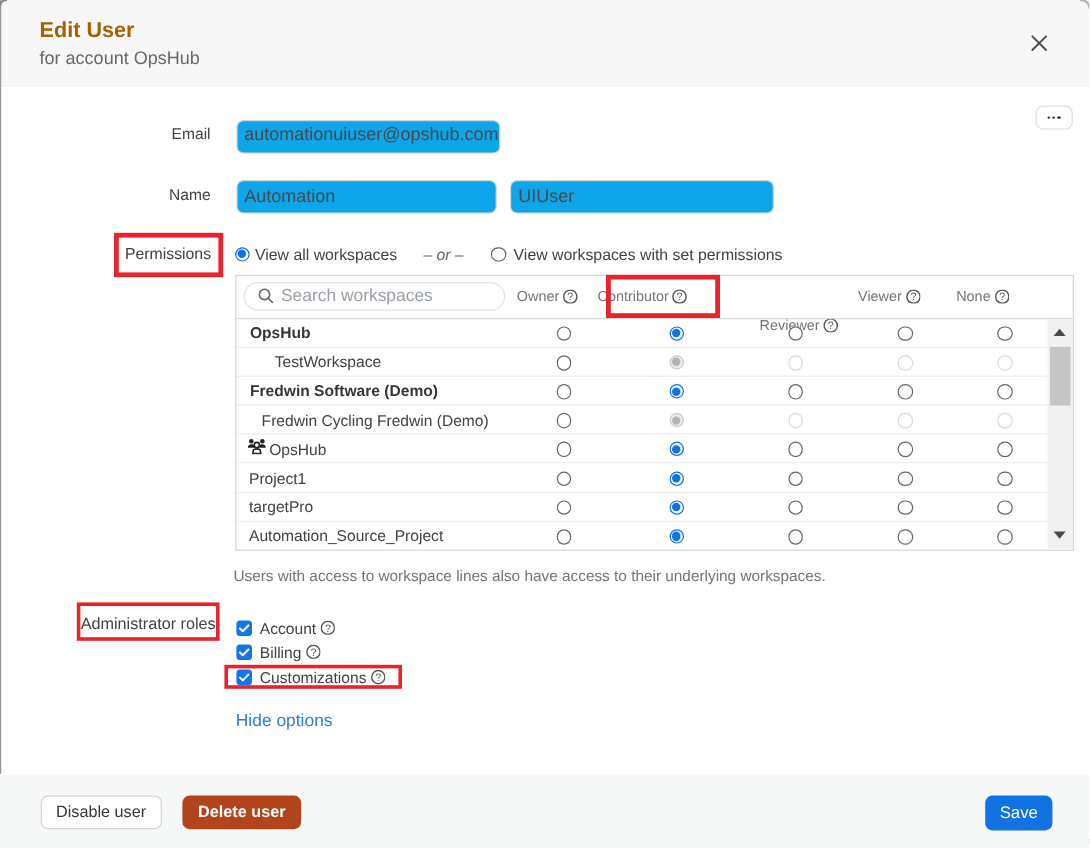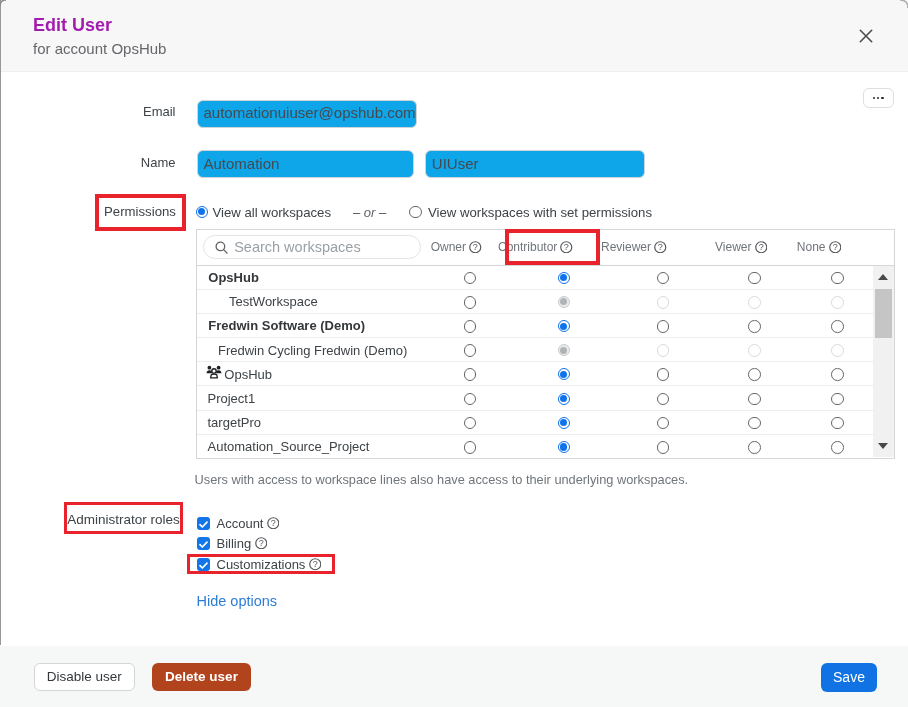--- a/index.html
+++ b/index.html
@@ -1,21 +1,21 @@
 <!DOCTYPE html>
 <html><head>
 <meta charset="utf-8">
 <style>
   html,body{margin:0;padding:0;}
   body{width:908px;height:707px;overflow:hidden;font-family:"Liberation Sans",sans-serif;background:#fff;}
   .wrap{position:relative;width:908px;height:707px;background:#fff;overflow:hidden;}
   .abs{position:absolute;}
   
   .hdr{left:0;top:0;width:908px;height:71px;background:#f7f7f7;border-bottom:1px solid #efefef;}
-  .title{left:33px;top:15px;font-size:18px;font-weight:bold;color:#a21caf;}
+  .title{left:33px;top:15px;font-size:18px;font-weight:bold;color:#a16207;}
   .subtitle{left:33px;top:40px;font-size:15px;color:#65676b;}
   .leftline{left:0;top:0;width:1.3px;height:645px;background:#97989a;}
   
   .lbl{font-size:13.2px;color:#3e4347;}
   .cflex{display:flex;align-items:center;gap:3.5px;font-size:13px;height:14px;}
   .redbox{border:3.5px solid #e8232b;box-sizing:border-box;}
   .hlbl{position:absolute;top:10px;font-size:12px;color:#70757a;display:flex;align-items:center;gap:3px;height:14px;}
   .flbl{position:absolute;left:0;width:175.5px;text-align:right;font-size:13px;color:#3e4347;}
   .inp{height:26px;border:1px solid #d1d4d6;border-radius:6px;background:#0ea5e9;
        font-size:15px;color:#454a4f;line-height:26px;padding-left:6px;overflow:hidden;white-space:nowrap;}
@@ -90,21 +90,21 @@
       <span style="font-size:14.5px;color:#9aa0a5;padding-left:2px;">Search workspaces</span>
     </div>
     <div class="hlbl" style="left:233.7px;">Owner<svg width="12.5" height="12.5" viewBox="0 0 12.5 12.5" style="flex:none">
           <circle cx="6.25" cy="6.25" r="5.5" fill="none" stroke="#55585c" stroke-width="1.2"></circle>
           <text x="6.25" y="9.4" font-size="9" text-anchor="middle" fill="#55585c" font-family="Liberation Sans">?</text>
         </svg></div>
     <div class="hlbl" style="left:301px;">Contributor<svg width="12.5" height="12.5" viewBox="0 0 12.5 12.5" style="flex:none">
           <circle cx="6.25" cy="6.25" r="5.5" fill="none" stroke="#55585c" stroke-width="1.2"></circle>
           <text x="6.25" y="9.4" font-size="9" text-anchor="middle" fill="#55585c" font-family="Liberation Sans">?</text>
         </svg></div>
-    <div class="hlbl" style="left:404px;">Reviewer<svg width="12.5" height="12.5" viewBox="0 0 12.5 12.5" style="flex:none">
+    <div class="hlbl" style="left:436px;margin-top:24px;">Reviewer<svg width="12.5" height="12.5" viewBox="0 0 12.5 12.5" style="flex:none">
           <circle cx="6.25" cy="6.25" r="5.5" fill="none" stroke="#55585c" stroke-width="1.2"></circle>
           <text x="6.25" y="9.4" font-size="9" text-anchor="middle" fill="#55585c" font-family="Liberation Sans">?</text>
         </svg></div>
     <div class="hlbl" style="left:518.05px;">Viewer<svg width="12.5" height="12.5" viewBox="0 0 12.5 12.5" style="flex:none">
           <circle cx="6.25" cy="6.25" r="5.5" fill="none" stroke="#55585c" stroke-width="1.2"></circle>
           <text x="6.25" y="9.4" font-size="9" text-anchor="middle" fill="#55585c" font-family="Liberation Sans">?</text>
         </svg></div>
     <div class="hlbl" style="left:599.85px;">None<svg width="12.5" height="12.5" viewBox="0 0 12.5 12.5" style="flex:none">
           <circle cx="6.25" cy="6.25" r="5.5" fill="none" stroke="#55585c" stroke-width="1.2"></circle>
           <text x="6.25" y="9.4" font-size="9" text-anchor="middle" fill="#55585c" font-family="Liberation Sans">?</text>

